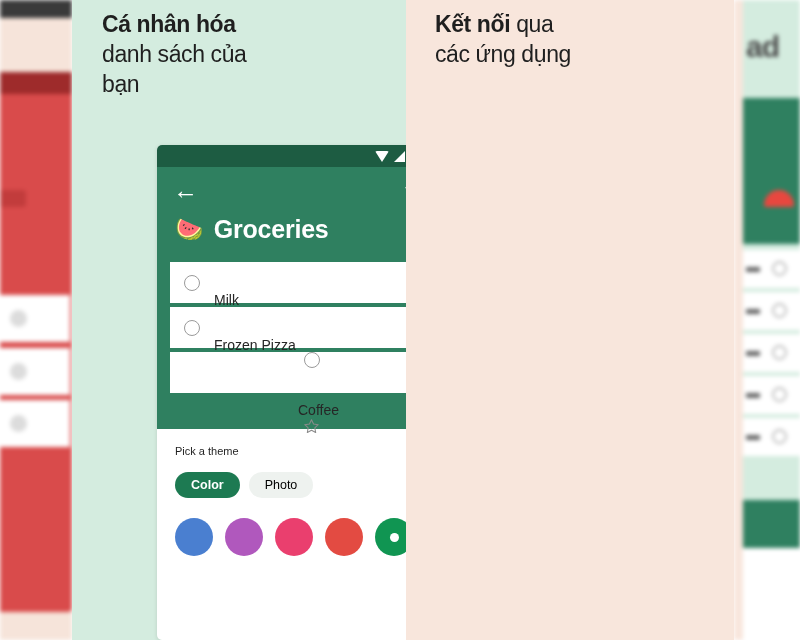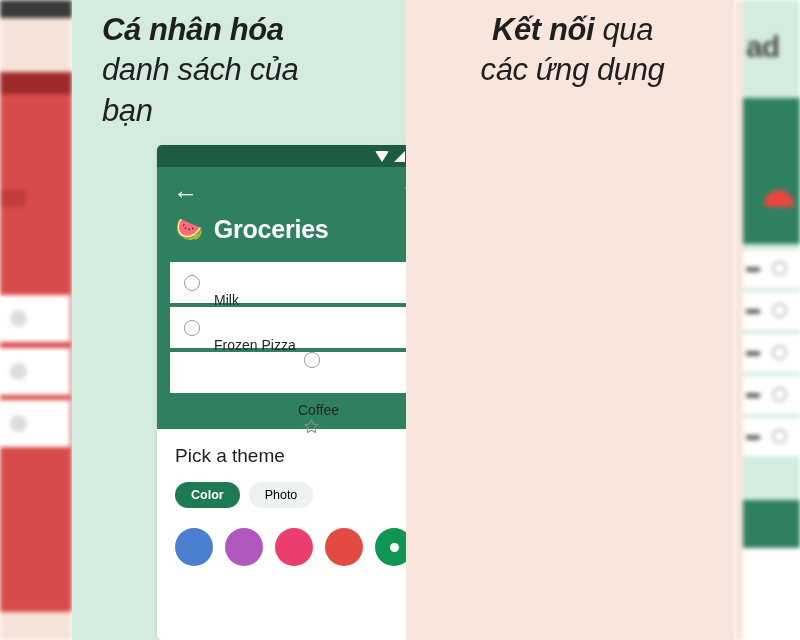--- a/index.html
+++ b/index.html
@@ -33,24 +33,24 @@
   .peek-right .pk-line { position:absolute; left:12px; width:14px; height:5px; background:#666; border-radius:1px; }
   .peek-right .pk-foot { position:absolute; left:9px; top:500px; width:57px; height:48px; background:#2f8060; }
   .peek-right .pk-white{ position:absolute; left:9px; top:548px; width:57px; height:92px; background:#fff; }
 
   
   .panel { position: absolute; top: 0; height: 640px; }
   .panel-left  { left: 72px;  width: 334px; background: #d4ecdf; }
   .panel-right { left: 406px; width: 328px; background: #f8e6dc; }
 
   .headline { padding: 10px 24px 0 30px; color: #1f1f1f; }
-  .headline .ln { font-size: 31px; line-height: 1.30; letter-spacing: -0.4px; white-space: nowrap; font-style: italic; }
+  .headline .ln { font-size: 23px; line-height: 1.30; letter-spacing: -0.4px; white-space: nowrap; }
   .headline .bold { font-weight: 700; }
   .headline .thin { font-weight: 400; }
-  .hl-right { padding-left: 29px; text-align: center; }
+  .hl-right { padding-left: 29px; }
 
   
   .phone { position: absolute; border-radius: 5px; overflow: hidden; box-shadow: 0 1px 4px rgba(0,0,0,.12); }
   .phone-green { left: 85px; top: 145px; width: 308px; height: 495px; background: #ffffff; }
 
   .statusbar { height: 22px; display: flex; align-items: center; justify-content: flex-end;
                padding-right: 11px; gap: 5px; }
   .sb-green { background: #1d5c42; }
   .sb-time  { color: #fff; font-size: 12.5px; font-weight: 700; letter-spacing: .1px; }
   .ic-wifi  { width: 0; height: 0; border-left: 7px solid transparent; border-right: 7px solid transparent;
@@ -81,21 +81,21 @@
   .tasklist { background:#2f8060; padding: 0 13px; }
   .task { background:#fff; height:41px; display:flex; align-items:center; padding: 0 13px 0 14px; margin-bottom: 4px; }
   .task:last-child { margin-bottom: 0; flex-direction: column; }
   .circle { width:16px; height:16px; border-radius:50%; border:1.6px solid #9a9a9a; flex:none; }
   .task-label { flex:1; margin-left: 14px; font-size: 14px; color:#262626;margin-top:34px; }
   .star { width:17px; height:17px; flex:none; }
   .list-pad { background:#2f8060; height: 36px; }
 
   
   .theme { background:#fff; padding: 16px 18px 0 18px; }
-  .theme-title { font-size: 19px; color:#1f1f1f; font-weight:400; }
+  .theme-title { font-size: 11px; color:#1f1f1f; font-weight:400; }
   .seg { display:flex; gap:9px; margin-top: 15px; }
   .seg-btn { font-size: 12.5px; padding: 6px 16px; border-radius: 14px; }
   .seg-on  { background:#1d7a52; color:#fff; font-weight:700; }
   .seg-off { background:#eef2ef; color:#000000; }
   .swatches { display:flex; gap: 12px; margin-top: 20px; }
   .sw { width: 38px; height: 38px; border-radius: 50%; display:flex; align-items:center; justify-content:center; flex:none; }
   .sw .pip { width: 9px; height: 9px; border-radius:50%; background:#fff; }
 </style>
 </head>
 <body>

